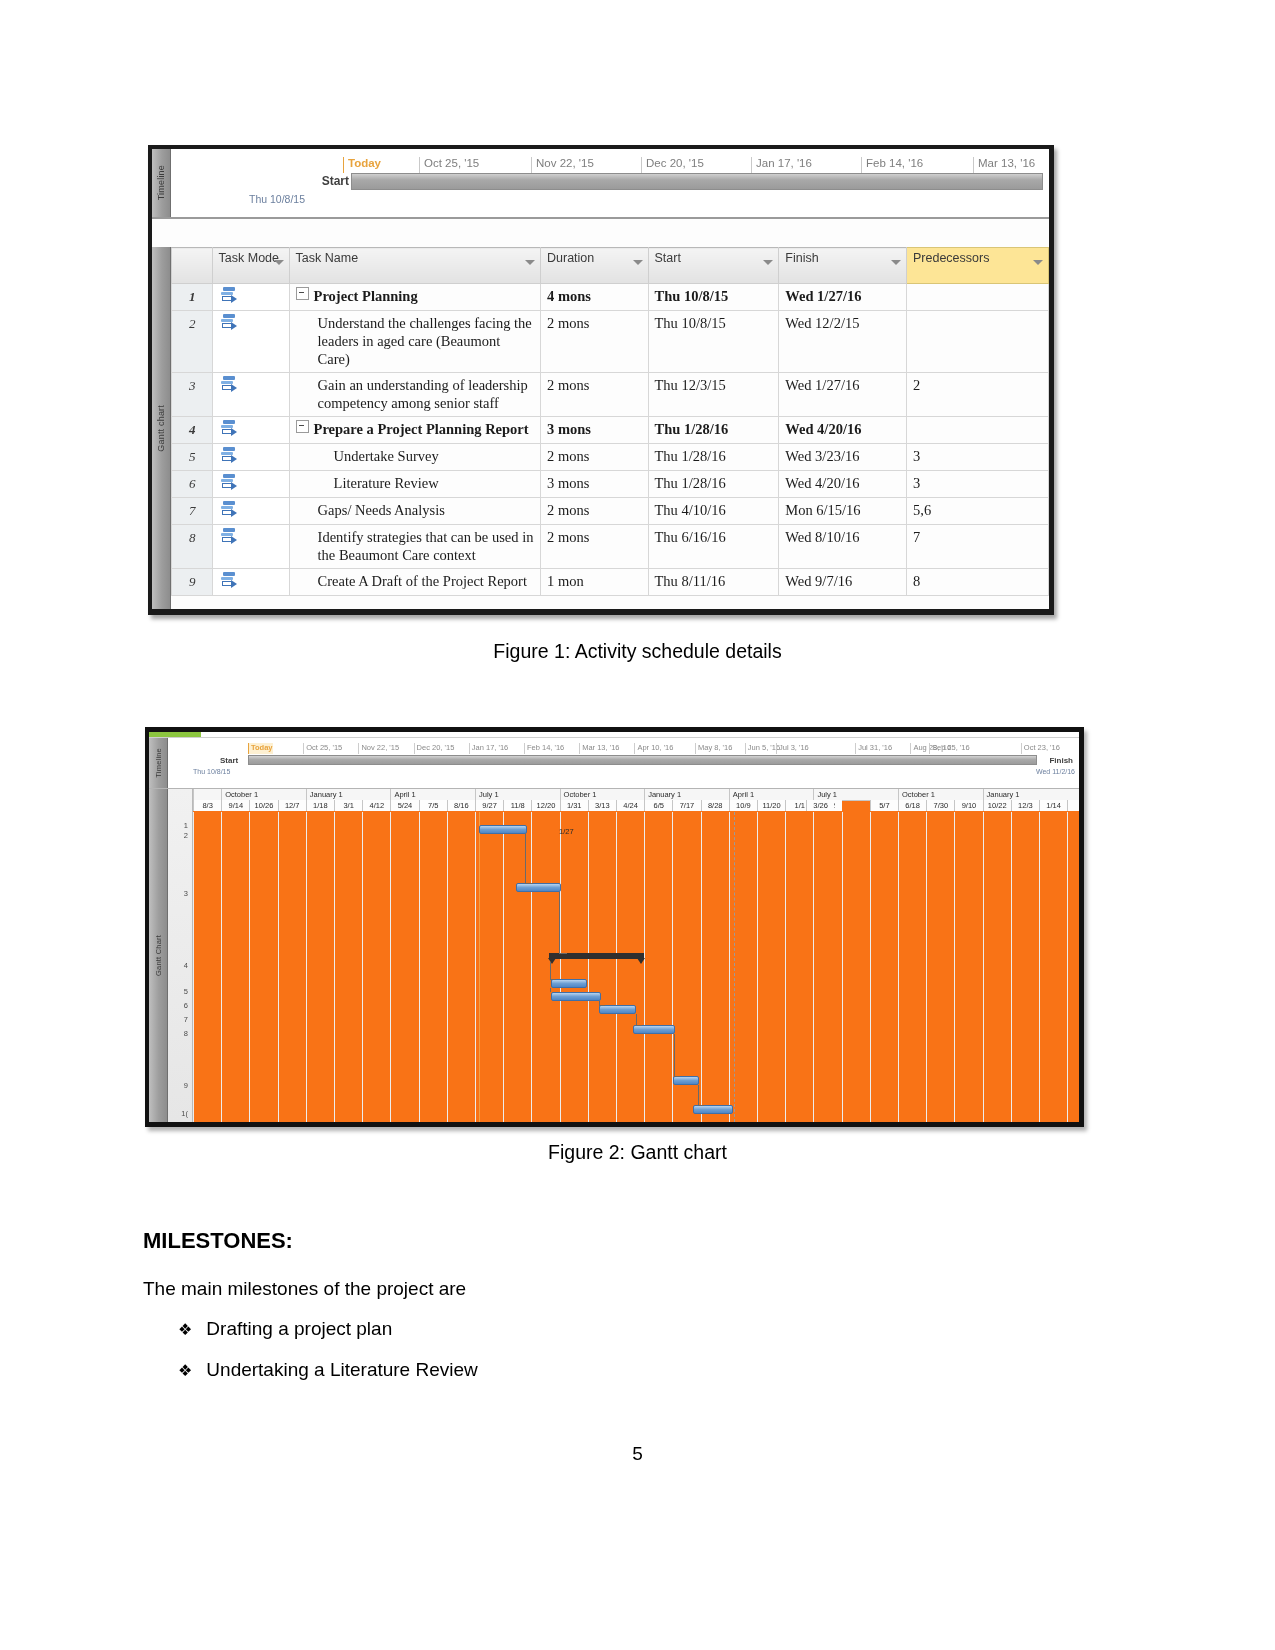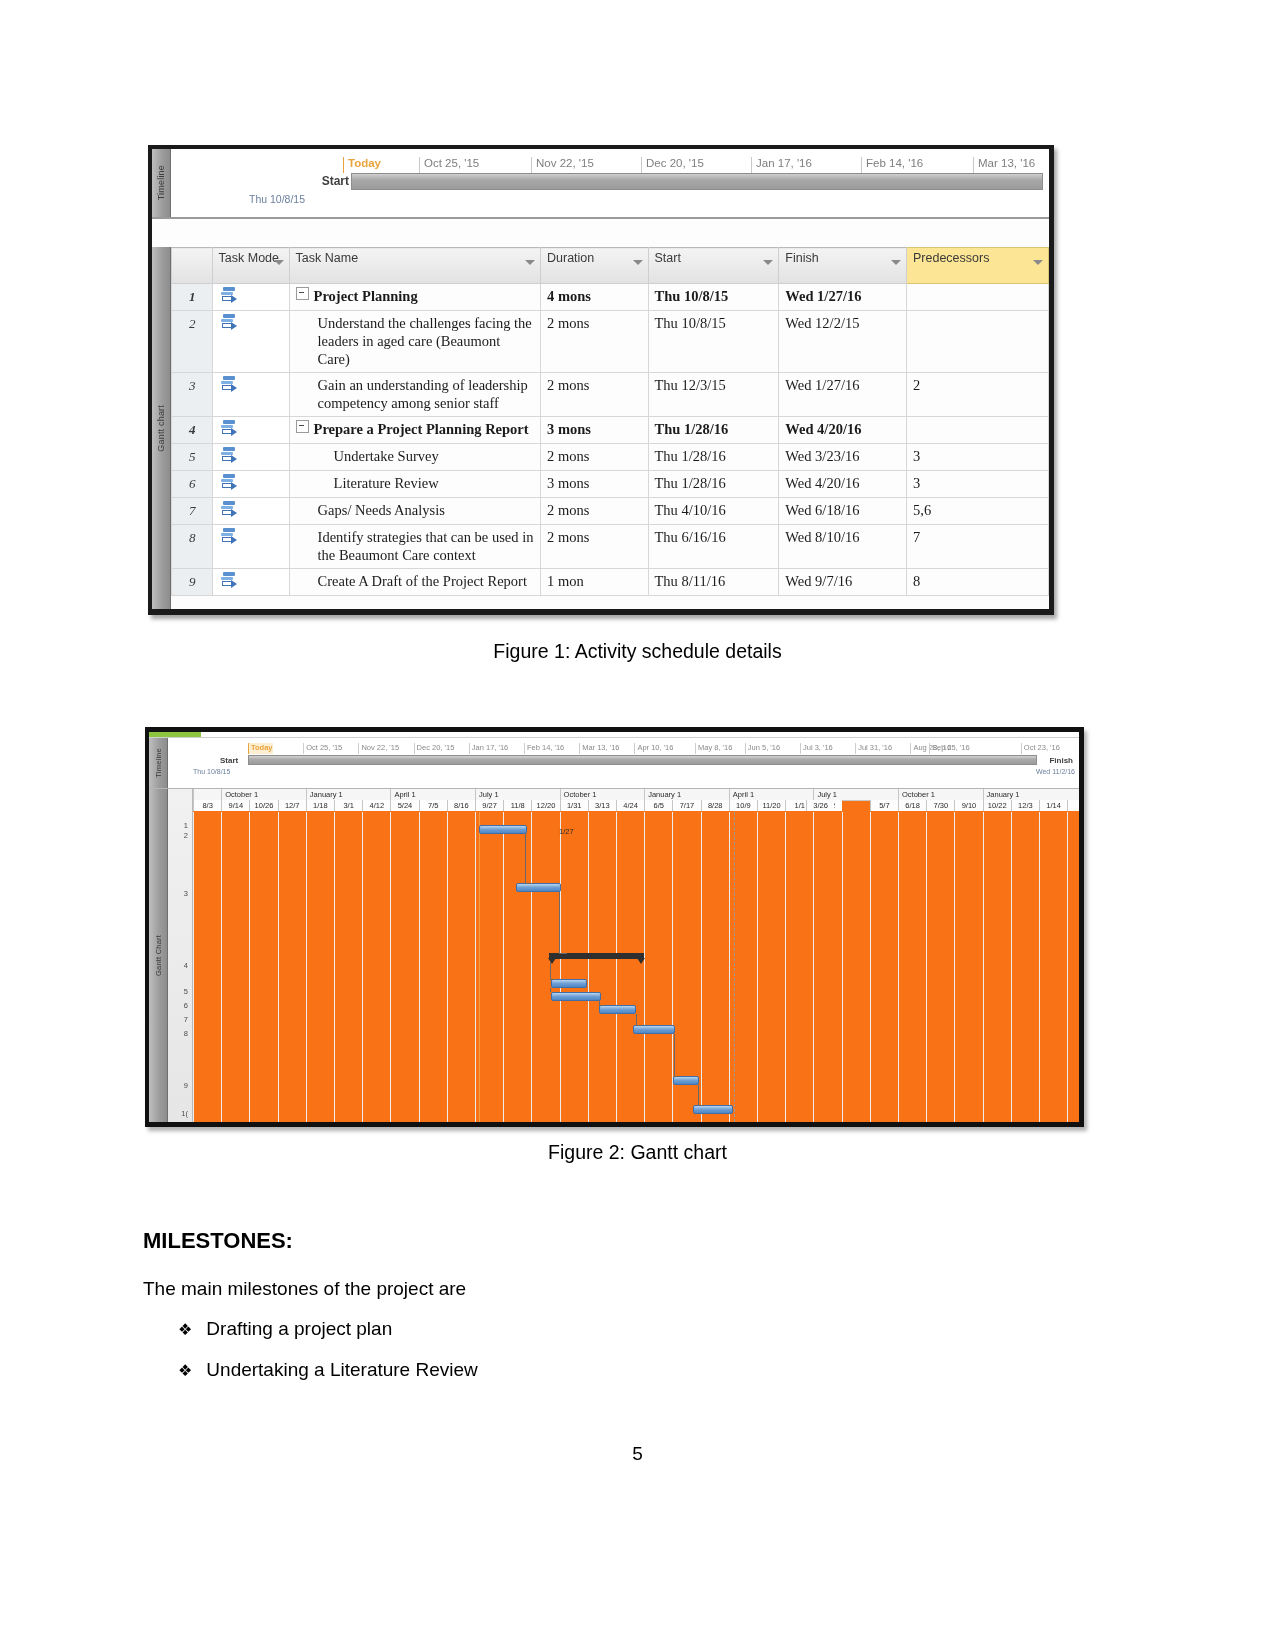--- a/index.html
+++ b/index.html
@@ -528,21 +528,21 @@
                     <i class="b2"></i>
                     <i class="b3"></i>
                     <i class="b4"></i>
                   </span>
                 </td>
                 <td class="name">
                   <span class="indent1">Gaps/ Needs Analysis</span>
                 </td>
                 <td class="duration">2 mons</td>
                 <td class="start">Thu 4/10/16</td>
-                <td class="finish">Wed 6/18/16</td>
+                <td class="finish">Mon 6/15/16</td>
                 <td class="predecessors">5,6</td>
               </tr>
               <tr>
                 <td class="id">8</td>
                 <td class="mode">
                   <span class="tm-icon">
                     <i class="b1"></i>
                     <i class="b2"></i>
                     <i class="b3"></i>
                     <i class="b4"></i>
@@ -598,21 +598,21 @@
             <div class="g-tl-tick today" style="left: 80px;">Today</div>
             <div class="g-tl-tick" style="left: 135.2px;">Oct 25, '15</div>
             <div class="g-tl-tick" style="left: 190.4px;">Nov 22, '15</div>
             <div class="g-tl-tick" style="left: 245.6px;">Dec 20, '15</div>
             <div class="g-tl-tick" style="left: 300.8px;">Jan 17, '16</div>
             <div class="g-tl-tick" style="left: 356px;">Feb 14, '16</div>
             <div class="g-tl-tick" style="left: 411.2px;">Mar 13, '16</div>
             <div class="g-tl-tick" style="left: 466.4px;">Apr 10, '16</div>
             <div class="g-tl-tick" style="left: 527px;">May 8, '16</div>
             <div class="g-tl-tick" style="left: 576.8px;">Jun 5, '16</div>
-            <div class="g-tl-tick" style="left: 632px;">Jul 3, '16</div>
+            <div class="g-tl-tick" style="left: 608px;">Jul 3, '16</div>
             <div class="g-tl-tick" style="left: 687.2px;">Jul 31, '16</div>
             <div class="g-tl-tick" style="left: 742.4px;">Aug 28, '16</div>
             <div class="g-tl-tick" style="left: 761px;">Sep 25, '16</div>
             <div class="g-tl-tick" style="left: 852.8px;">Oct 23, '16</div>
           </div>
         <div class="g-start-lab">Start</div>
         <div class="g-start-date">Thu 10/8/15</div>
         <div class="g-fin-lab">Finish</div>
         <div class="g-fin-date">Wed 11/2/16</div>
         <div class="g-tl-bar"></div>

